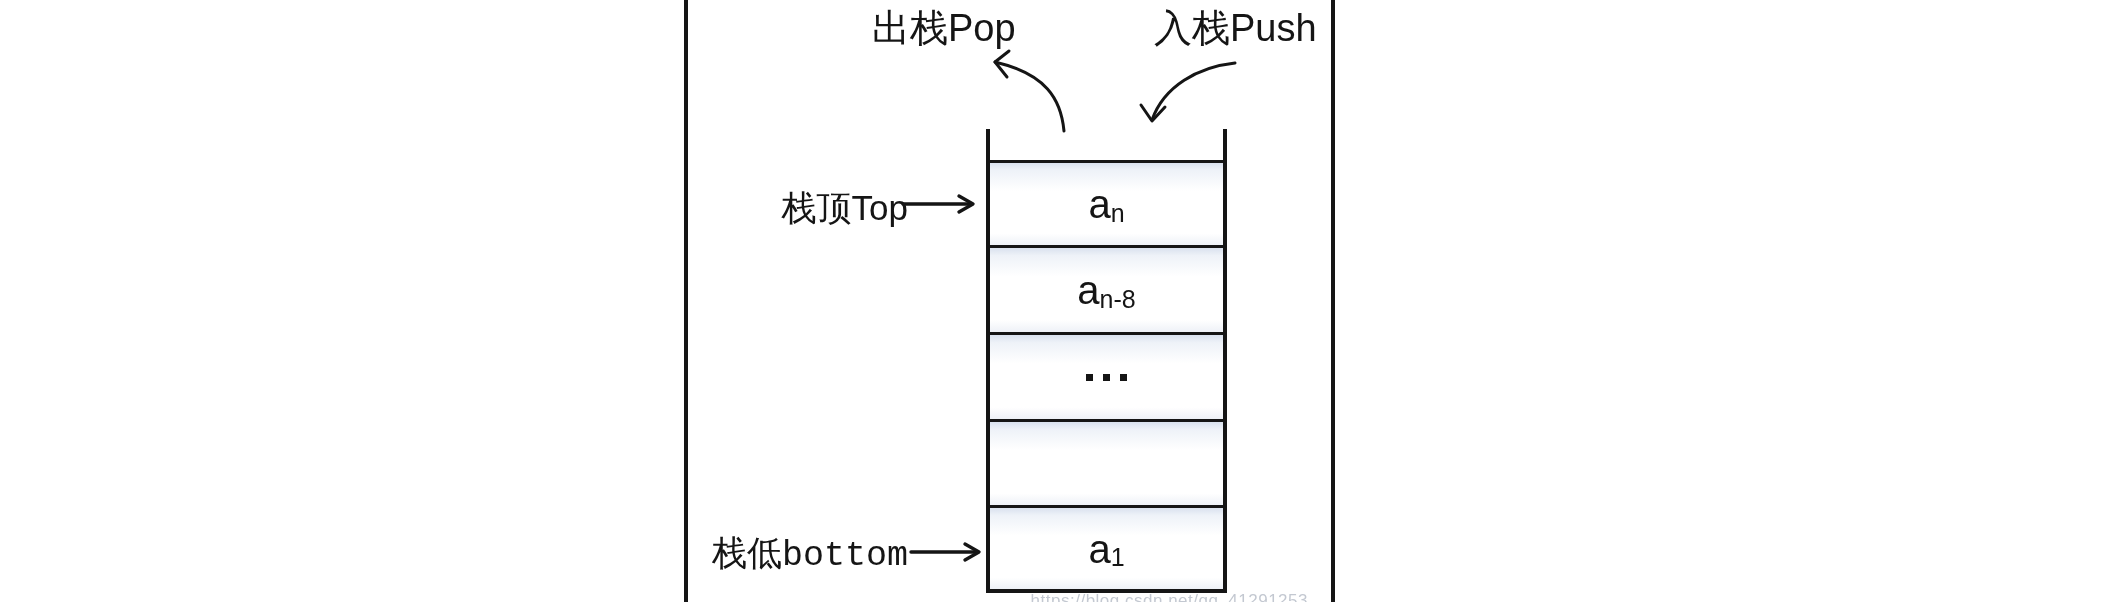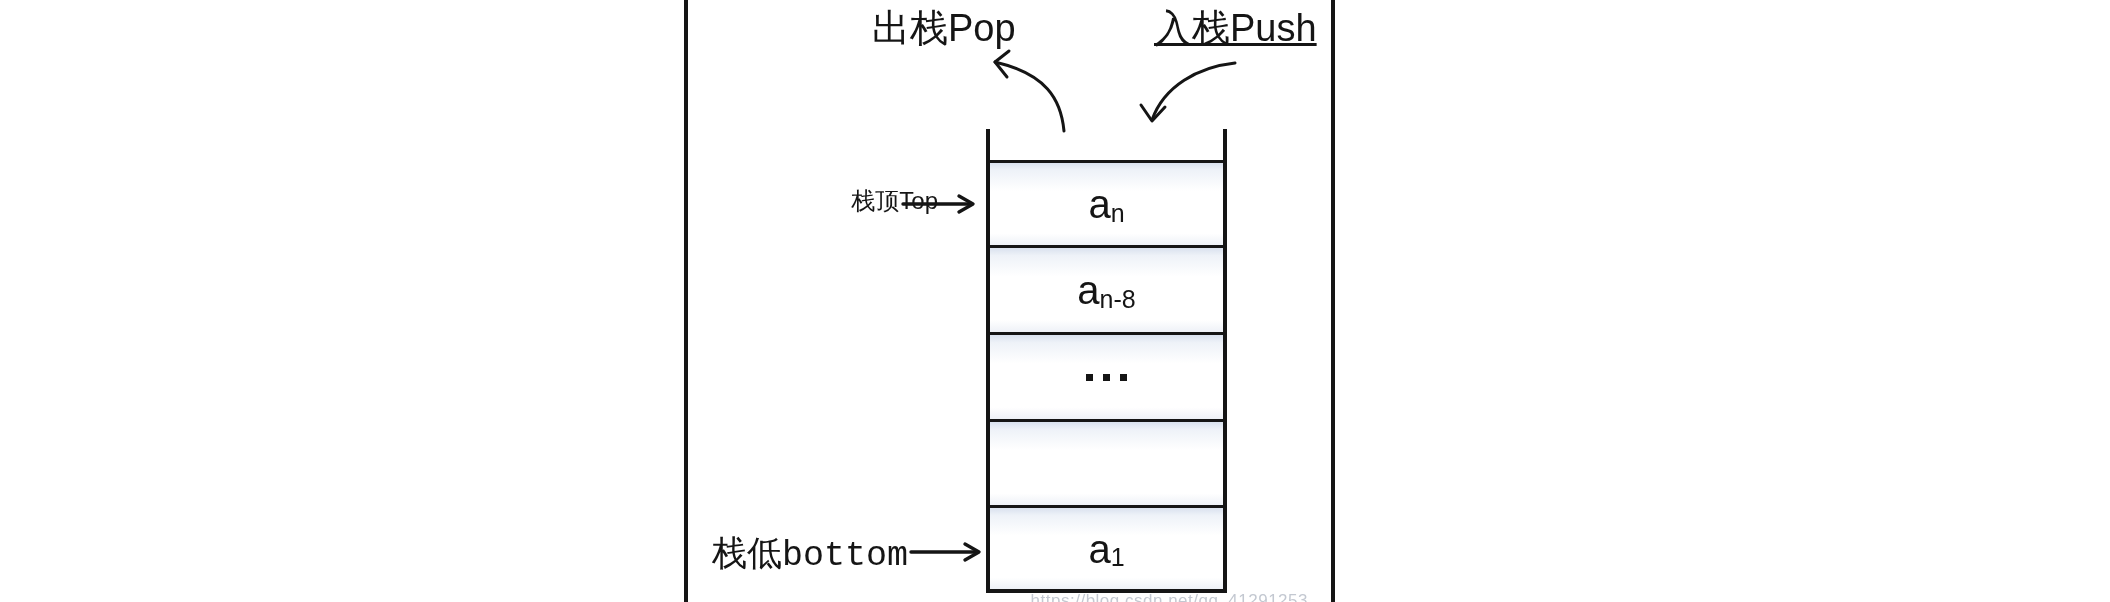--- a/index.html
+++ b/index.html
@@ -12,22 +12,22 @@
     position:relative;width:2110px;height:602px;background:#ffffff;overflow:hidden;
   }
   
   .frame-line{position:absolute;top:0;bottom:0;width:4px;background:var(--ink);}
   .frame-line.left{left:684px;}
   .frame-line.right{left:1331px;}
 
   
   .label{position:absolute;white-space:nowrap;color:var(--ink);}
   .label.pop{left:872px;top:3px;font-size:38px;text-align:right;}
-  .label.push{left:1154px;top:3px;font-size:38px;text-decoration:underline;}
-  .label.top{right:1172px;top:185px;font-size:24px;}
+  .label.push{left:1154px;top:3px;font-size:38px;}
+  .label.top{right:1202px;top:185px;font-size:35px;}
   .label.bottom{right:1202px;top:530px;font-size:35px;font-family:Liberation Mono, monospace;}
 
   
   .stack{
     position:absolute;left:986px;top:129px;width:241px;height:464px;
     box-sizing:border-box;
     border-left:4px solid var(--ink);
     border-right:4px solid var(--ink);
     background:transparent;
   }

